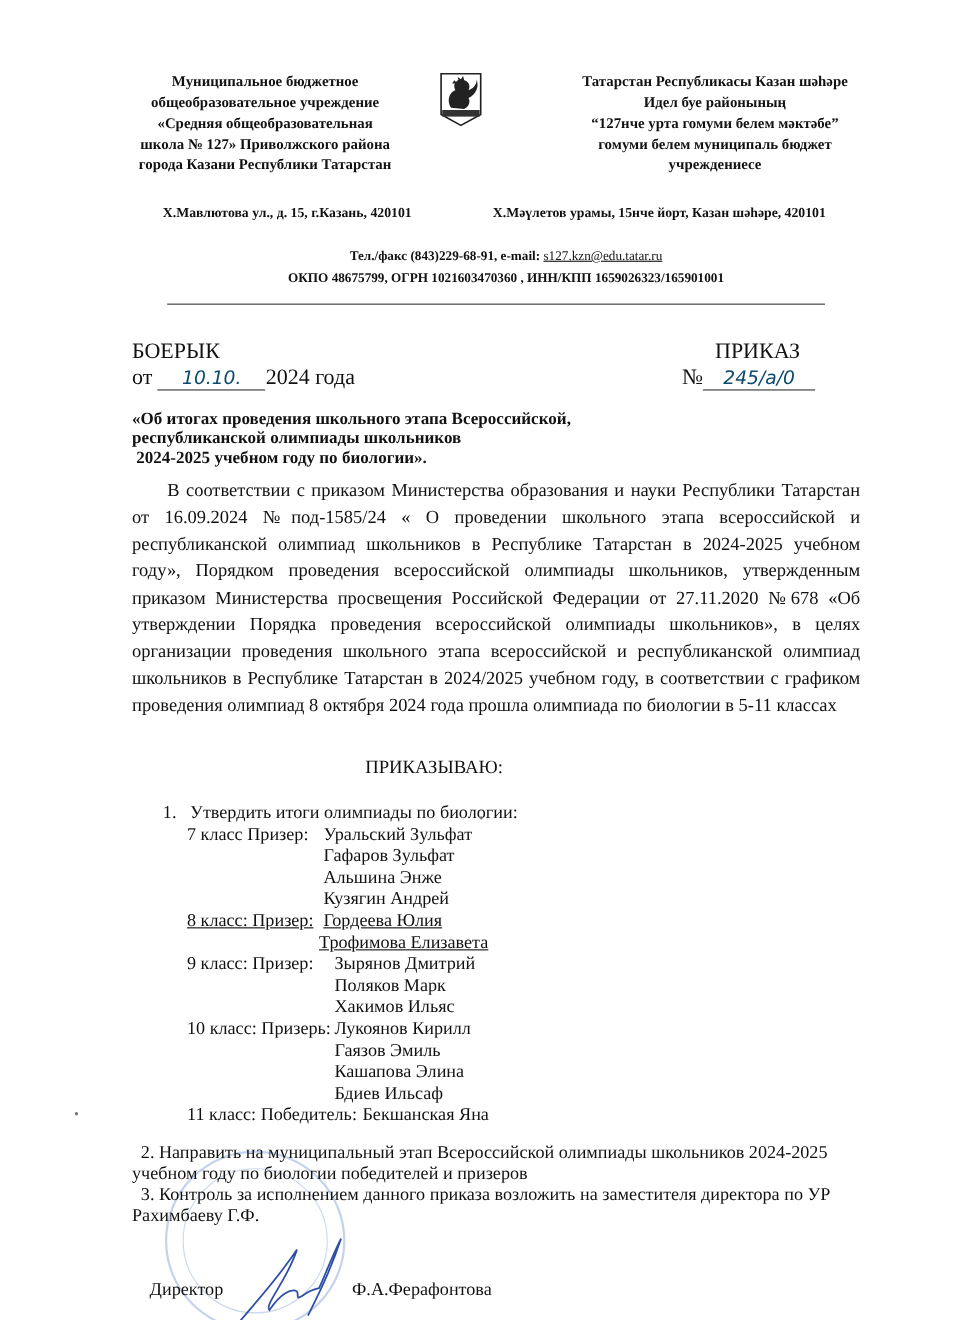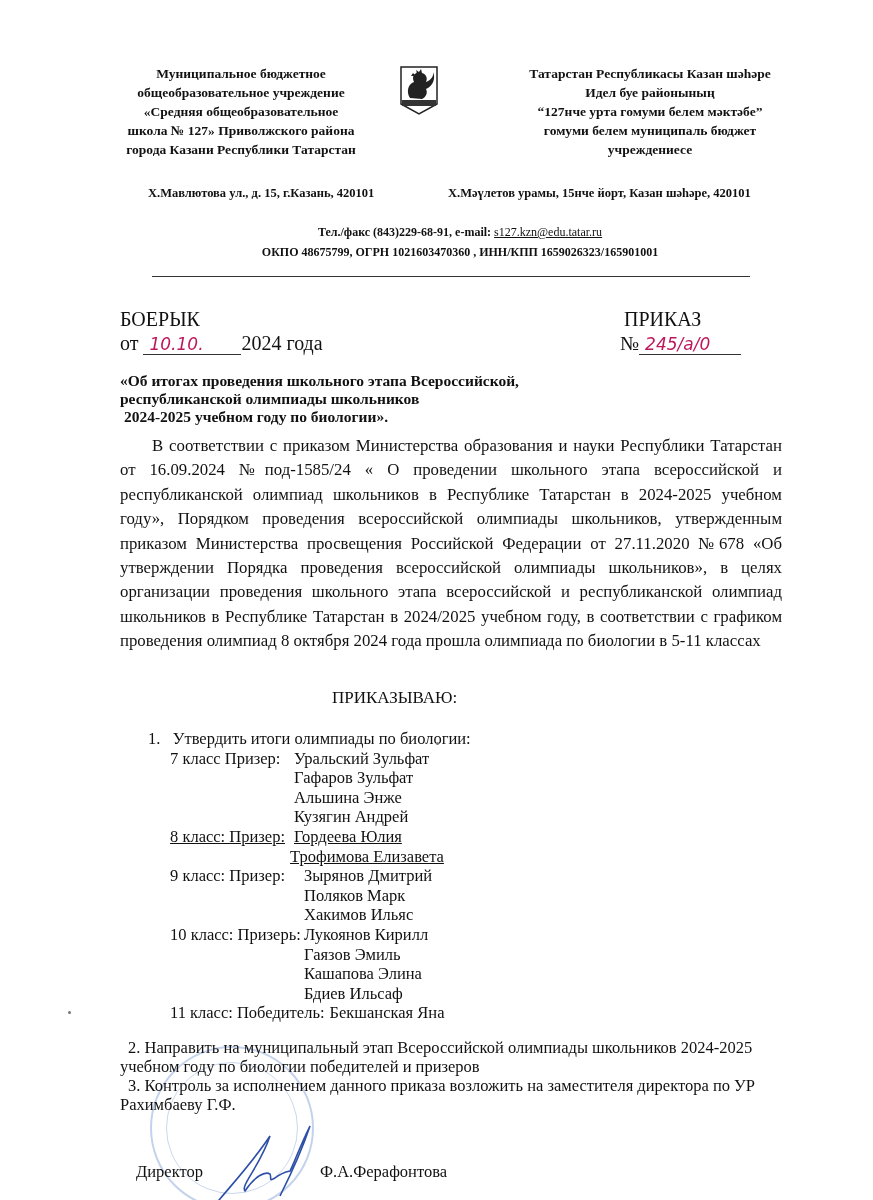--- a/index.html
+++ b/index.html
@@ -10,24 +10,24 @@
   .hdr-right { left: 480px; top: 28px; width: 340px; }
   .crest { left: 398px; top: 28px; width: 42px; height: 52px; }
   .addr { font-weight: bold; font-size: 12.5px; text-align: center; }
   .addr-left { left: 148px; top: 150px; }
   .addr-right { left: 448px; top: 150px; }
   .contacts { left: 100px; top: 186px; width: 720px; text-align: center; font-weight: bold; font-size: 12px; line-height: 20px; }
   .contacts .email { font-weight: normal; text-decoration: underline; }
   .rule { left: 152px; top: 240px; width: 598px; height: 0; border-top: 1px solid #333; }
   .doc-type { font-size: 20px; }
   .boeryk { left: 120px; top: 272px; }
-  .prikaz { left: 624px; top: 272px; }
+  .prikaz { left: 650px; top: 272px; }
   .date-line { left: 120px; top: 296px; font-size: 20px; }
   .num-line { left: 620px; top: 296px; font-size: 20px; }
-  .hand { font-family: "DejaVu Sans", sans-serif; font-style: italic; color: #be185d; font-size: 17px; display: inline-block; border-bottom: 1px solid #333; padding: 0 6px; }
+  .hand { font-family: "DejaVu Sans", sans-serif; font-style: italic; color: #0c4a6e; font-size: 17px; display: inline-block; border-bottom: 1px solid #333; padding: 0 6px; text-align: center; }
   .hand.date { width: 86px; }
   .hand.num { width: 90px; }
   .title { left: 120px; top: 336px; font-weight: bold; font-size: 15.5px; line-height: 18px; }
   .body-text { left: 120px; top: 398px; width: 662px; font-size: 16.8px; line-height: 24.4px; text-align: justify; }
   .body-text p { margin: 0; text-indent: 32px; }
   .order-word { left: 332px; top: 652px; font-size: 17px; }
   .list { left: 148px; top: 693px; font-size: 16.5px; line-height: 19.6px; }
   .row { display: flex; }
   .row .lbl { display: inline-block; }
   .name { display: block; }
@@ -39,21 +39,21 @@
   .stamp::after { content: ""; position: absolute; left: 14px; top: 14px; right: 14px; bottom: 14px; border-radius: 50%; border: 1px solid rgba(90,130,200,0.4); }
   .signature { left: 200px; top: 1080px; width: 120px; height: 100px; }
   .speck { width: 3px; height: 3px; border-radius: 50%; background: #777; }
 </style>
 </head>
 <body>
 
 <div class="abs hdr hdr-left">
   <div>Муниципальное бюджетное</div>
   <div>общеобразовательное учреждение</div>
-  <div>«Средняя общеобразовательное</div>
+  <div>«Средняя общеобразовательная</div>
   <div>школа № 127» Приволжского района</div>
   <div>города  Казани Республики Татарстан</div>
 </div>
 
 <div class="abs crest">
   <svg width="42" height="52" viewBox="0 0 42 52">
     <path d="M3 3 H39 V40 L21 50 L3 40 Z" fill="#fff" stroke="#222" stroke-width="1.5"></path>
     <rect x="4" y="36" width="34" height="6" fill="#333"></rect>
     <path d="M12 34 C8 28 10 20 16 18 C14 14 15 10 19 9 L18 6 L21 8 L23 5 L24 9 C28 10 30 14 28 18 C33 16 36 12 35 8 C38 14 35 22 28 25 C30 29 28 33 24 35 Z" fill="#222"></path>
     <path d="M13 12 L15 9 L17 11 L19 8 L20 12 Z" fill="#222"></path>

